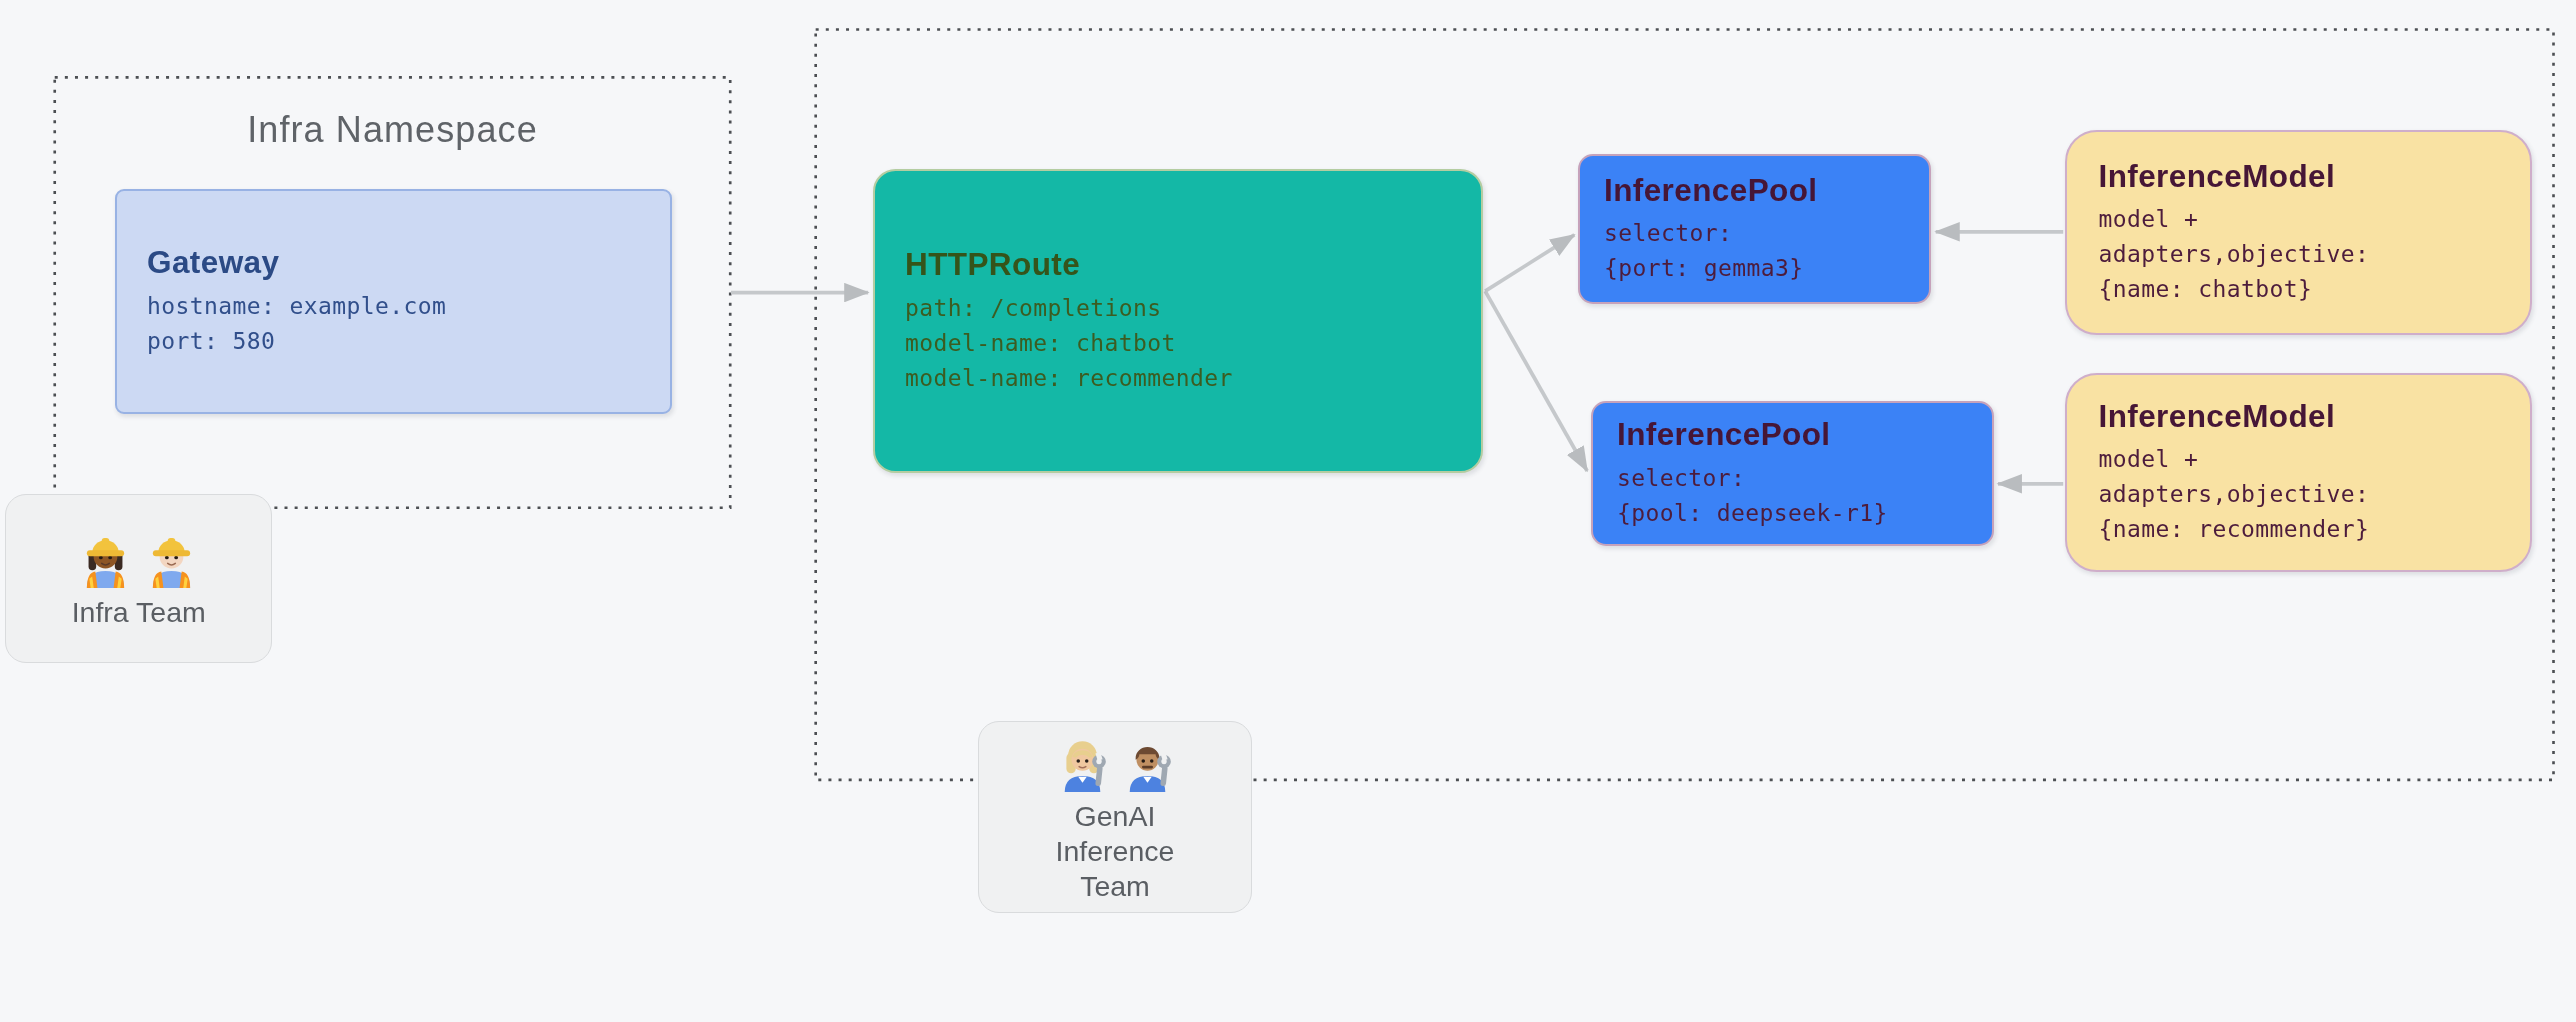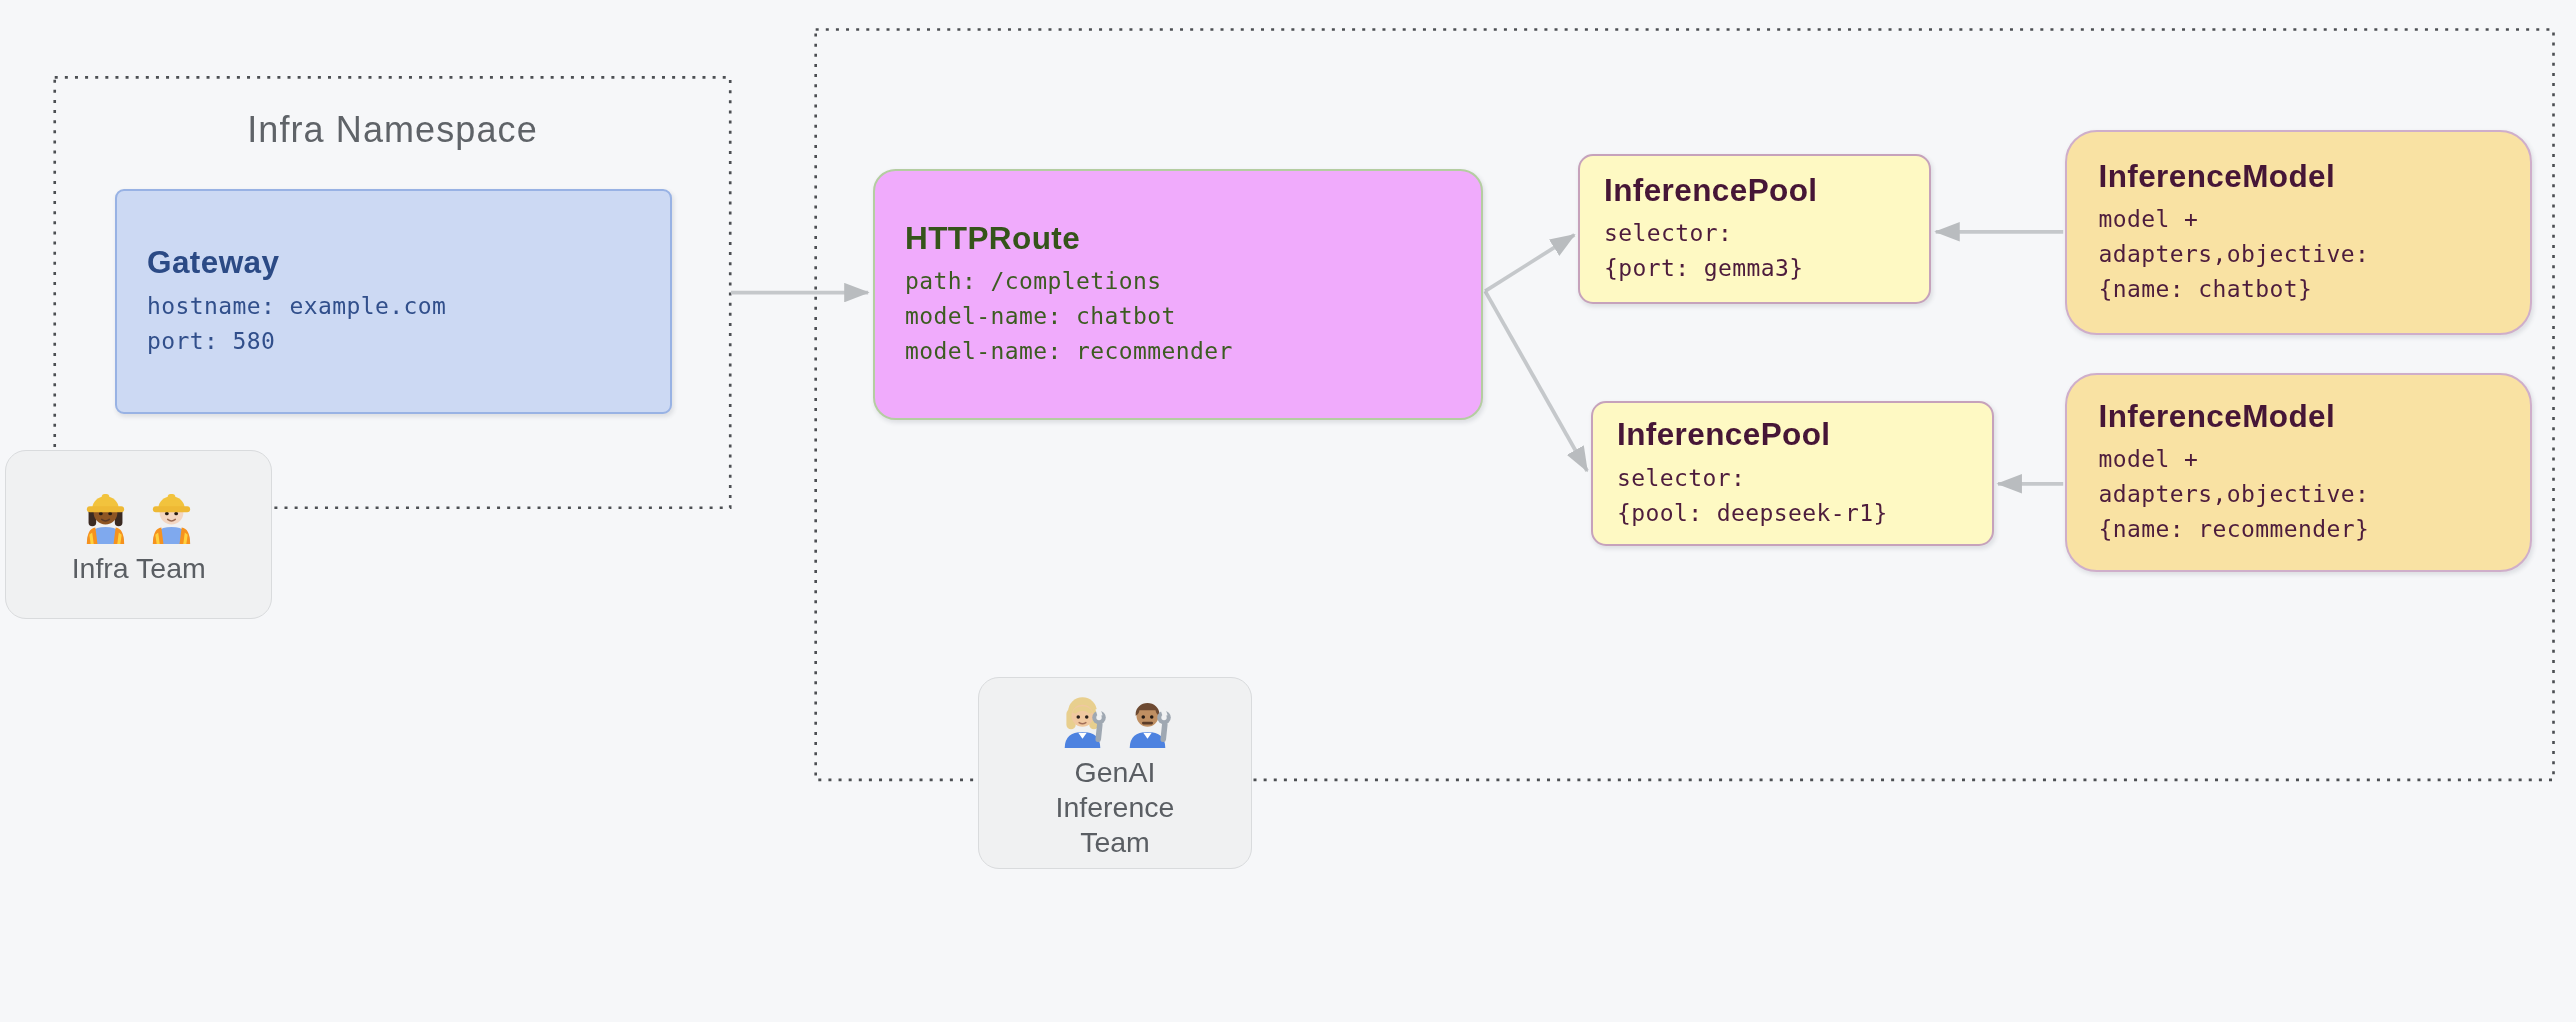--- a/index.html
+++ b/index.html
@@ -21,36 +21,36 @@
   }
   .node-title{font-weight:bold;font-size:31.5px;margin-bottom:7.5px;letter-spacing:0.4px;}
   .node-line{
     font-family:"DejaVu Sans Mono",monospace;font-size:23px;line-height:35px;
     letter-spacing:0.4px;white-space:pre;
   }
   #gateway{left:115px;top:189px;width:557px;height:225px;border-radius:9px;
     background:#ccd9f3;border-color:#98b2e4;padding-left:30px;}
   #gateway .node-title{color:#2b4a85;}
   #gateway .node-line{color:#314f8b;}
-  #httproute{left:873px;top:169px;width:610px;height:251px;border-radius:22.5px;
-    background:#f0abfc;border-color:#b4cda1;padding-left:30px;}
+  #httproute{left:873px;top:169px;width:610px;height:304px;border-radius:22.5px;
+    background:#14b8a6;border-color:#b4cda1;padding-left:30px;}
   #httproute .node-title{color:#35541a;}
   #httproute .node-line{color:#3c5c21;}
-  .pool{background:#fef9c3;border-color:#c6a2bb;border-radius:15px;padding-left:24px;}
+  .pool{background:#3b82f6;border-color:#c6a2bb;border-radius:15px;padding-left:24px;}
   .pool .node-title,.model .node-title{color:#461636;}
   .pool .node-line,.model .node-line{color:#4d1c3c;}
   #pool-1{left:1578px;top:154px;width:353px;height:150px;}
   #pool-2{left:1591px;top:401px;width:403px;height:145px;}
   .model{background:#f9e2a3;border-color:#cfaeca;border-radius:32px;padding-left:31.5px;}
   #model-1{left:2065px;top:130px;width:467px;height:205px;}
   #model-2{left:2065px;top:373px;width:467px;height:199px;}
   .team{
     position:absolute;z-index:4;box-sizing:border-box;
     background:#f0f1f2;border:1.9px solid #d9dbdd;border-radius:21px;
-    display:flex;flex-direction:column;align-items:center;justify-content:center;gap:7.5px;
+    display:flex;flex-direction:column;align-items:center;justify-content:center;gap:7.5px;margin-top:44px;
   }
   #team-infra{left:5.2px;top:450px;width:267px;height:169px;}
   #team-genai{left:978px;top:677px;width:274px;height:192px;}
   .team-icons{display:flex;flex-direction:row;align-items:center;gap:4.5px;}
   .person{width:61px;height:61px;display:block;}
   .team-label{font-size:28.5px;line-height:1.22;color:#5a5e63;text-align:center;max-width:174px;}
 </style>
 </head>
 <body>
 

